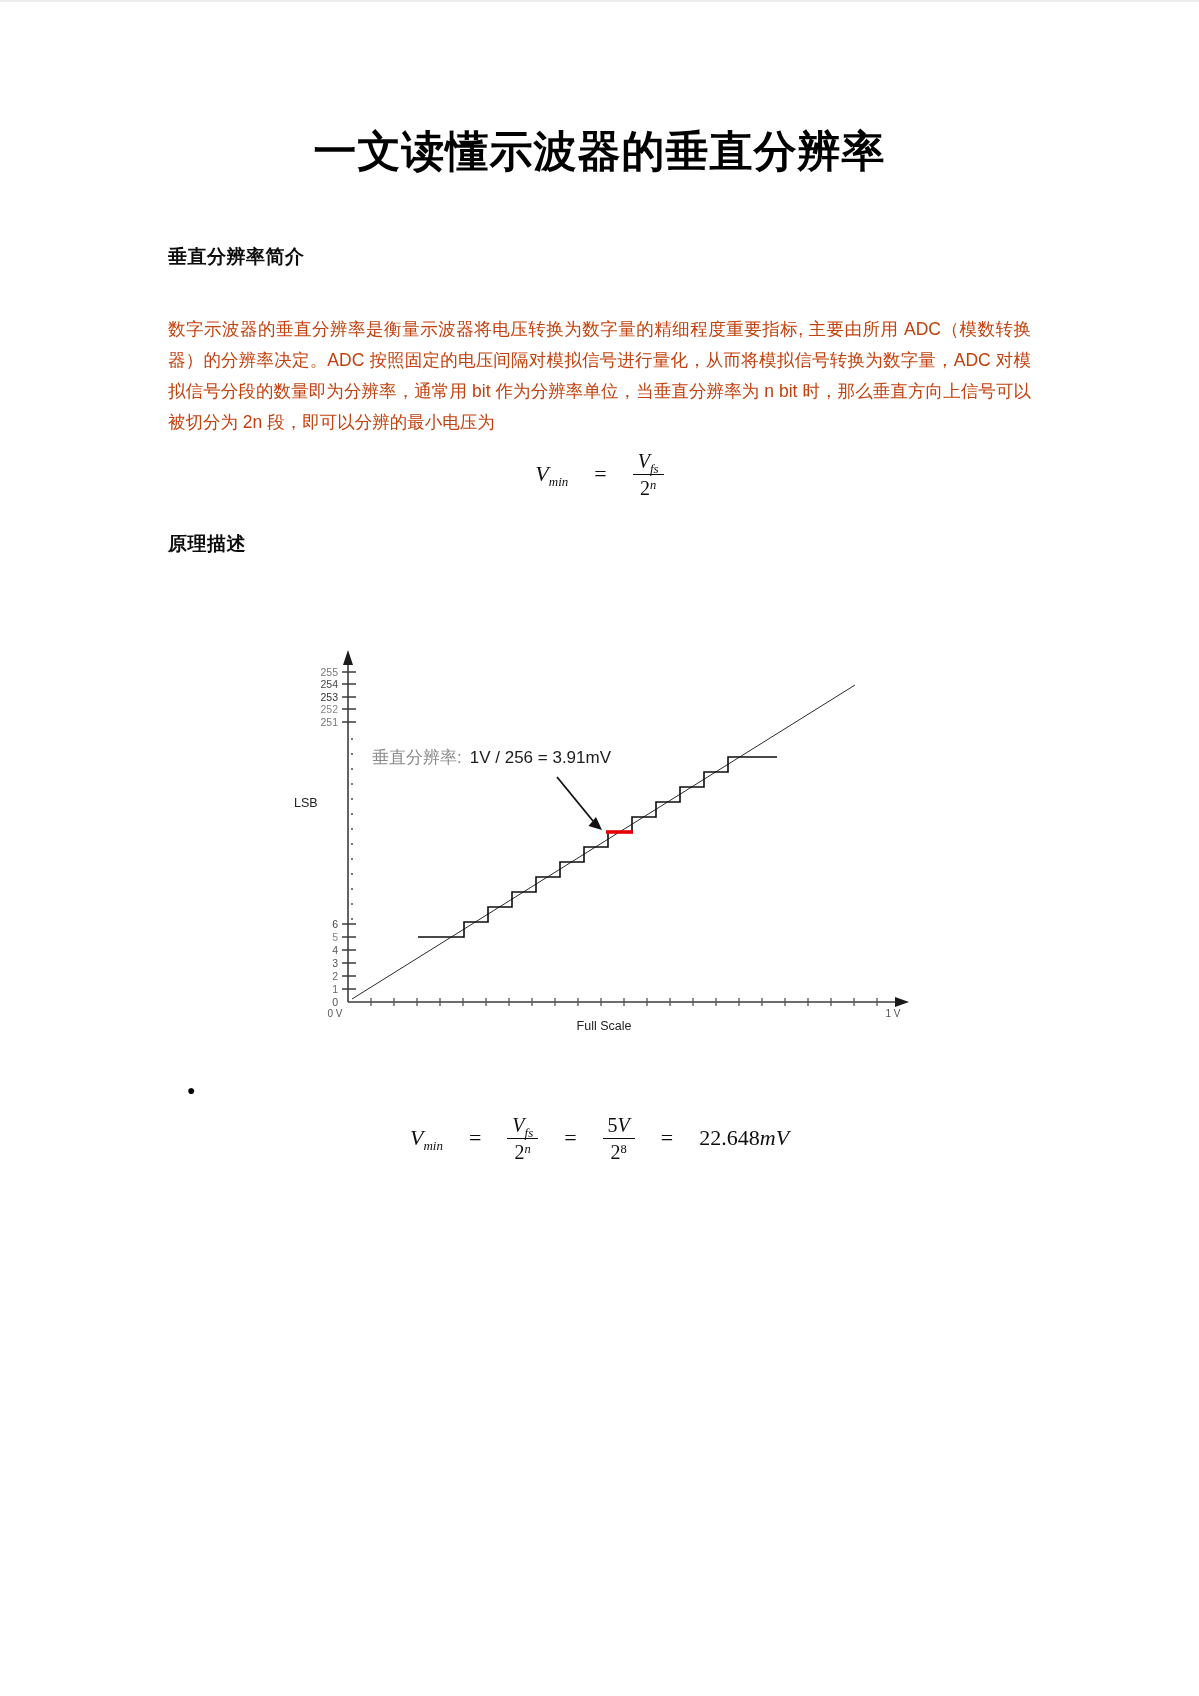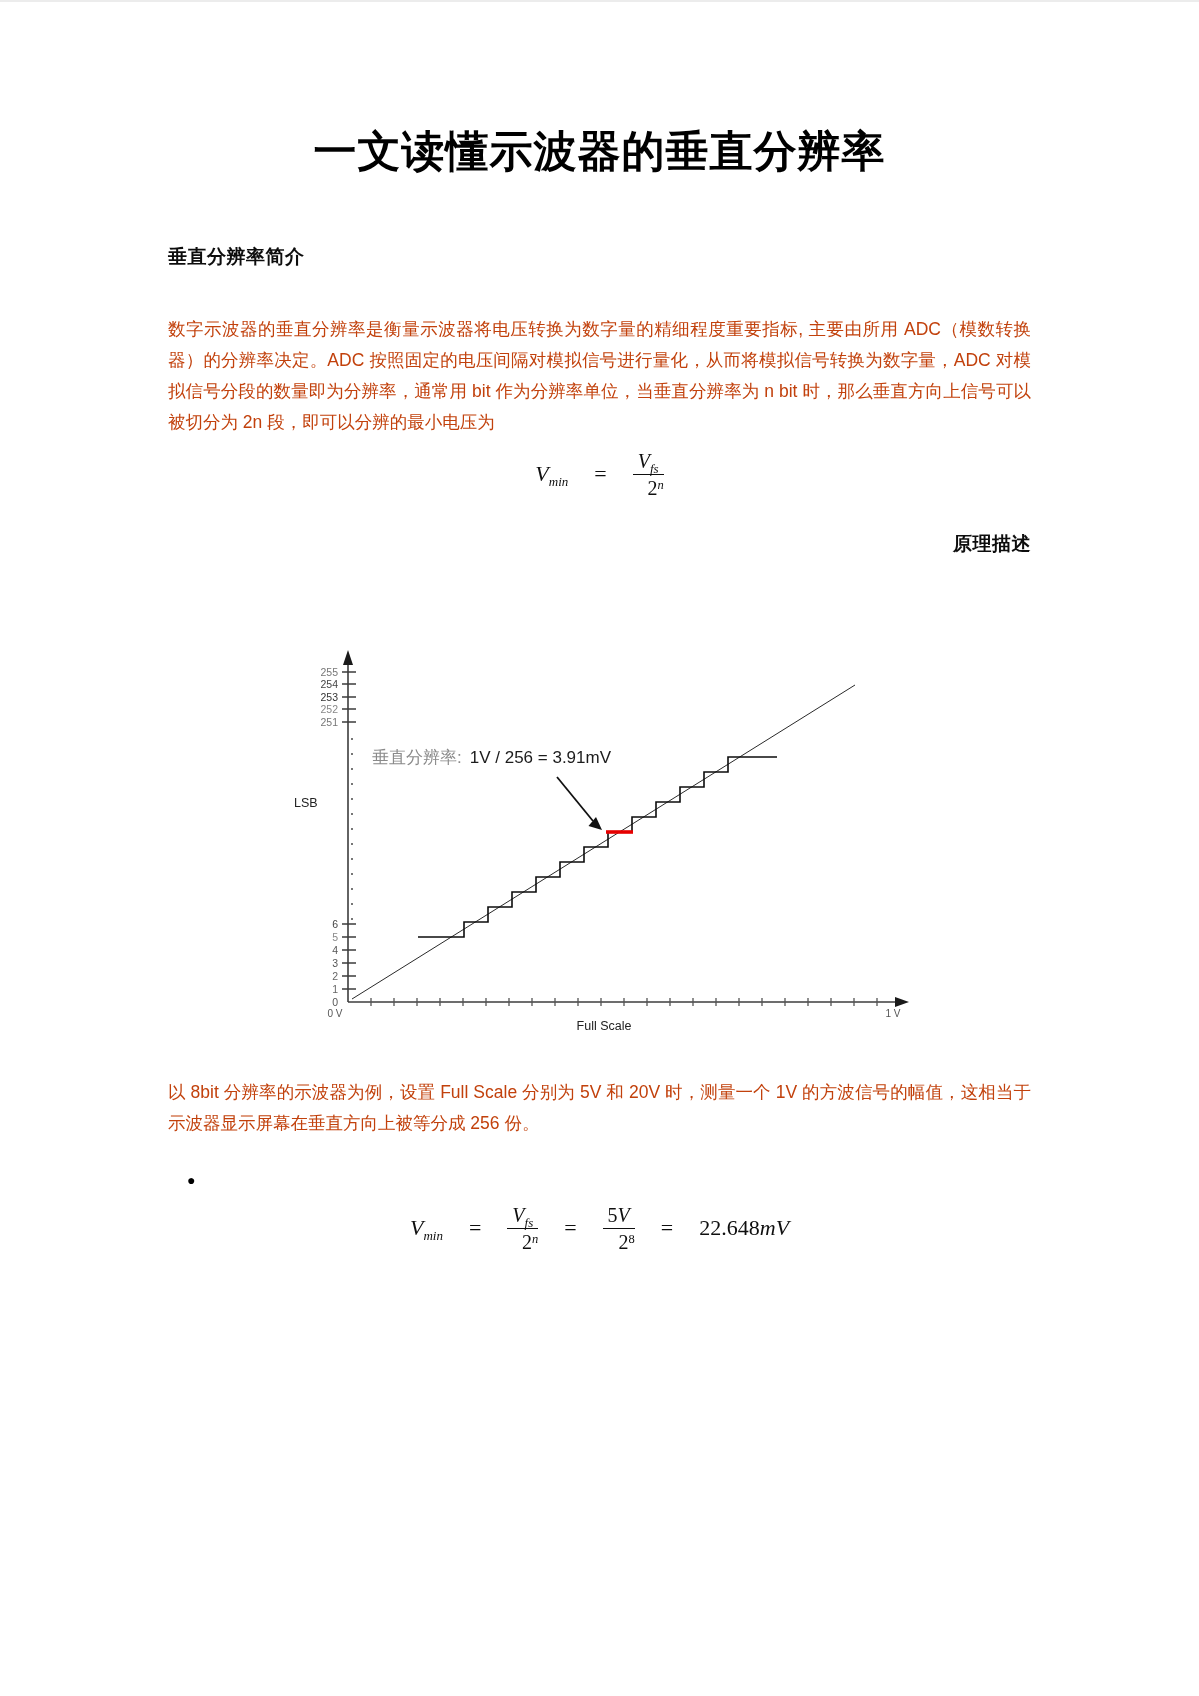--- a/index.html
+++ b/index.html
@@ -26,21 +26,21 @@
   .formula{
     display:flex;justify-content:center;align-items:center;
     font-family:Liberation Serif, serif;
     font-size:22px;color:#0f0f0f;margin-top:12px;gap:16px;
   }
   .formula .it{font-style:italic;}
   .formula .up{font-style:normal;}
   .formula sub{font-size:13px;font-style:italic;vertical-align:-5px;line-height:0;}
   .formula sup{font-size:12.5px;font-style:italic;vertical-align:6px;line-height:0;}
   .formula .eq{margin:0 10px;font-style:normal;}
-  .frac{display:inline-flex;flex-direction:column;align-items:flex-end;vertical-align:middle;}
+  .frac{display:inline-flex;flex-direction:column;align-items:center;vertical-align:middle;}
   .frac .num{padding:0 5px 2px 5px;border-bottom:1.4px solid #0f0f0f;font-size:20px;line-height:22px;}
   .frac .den{padding-top:2px;font-size:20px;line-height:22px;}
   .result{font-style:normal;}
   
   figure.chart{margin:36px 0 0 104px;padding:0;}
   .chart svg text{font-family:"Liberation Sans",sans-serif;}
   
   .bullet-row{
     display:flex;align-items:flex-start;margin:26px 0 0 19px;
     font-size:17.5px;line-height:31px;color:#2b2b2b;
@@ -61,21 +61,21 @@
 
   <div class="formula">
     <span><span class="it">V</span><sub>min</sub></span>
     <span class="eq">=</span>
     <span class="frac">
       <span class="num"><span class="it">V</span><sub>fs</sub></span>
       <span class="den"><span class="up">2</span><sup>n</sup></span>
     </span>
   </div>
 
-  <h2 class="sec" style="margin-top:28px;text-align:right;">原理描述</h2>
+  <h2 class="sec" style="margin-top:28px;">原理描述</h2>
 
 
   <figure class="chart">
     <svg width="660" height="448" viewBox="0 0 660 448">
 
       <line x1="76" y1="64" x2="76" y2="405" stroke="#3d3d3d" stroke-width="1.6"></line>
       <polygon points="76,53 71,68 81,68" fill="#1a1a1a"></polygon>
       <line x1="76" y1="405" x2="628" y2="405" stroke="#3d3d3d" stroke-width="1.6"></line>
       <polygon points="637,405 623,400 623,410" fill="#1a1a1a"></polygon>
 
@@ -111,21 +111,20 @@
       <line x1="334" y1="235" x2="361" y2="235" stroke="#e60000" stroke-width="3.6"></line>
 
       <line x1="285" y1="180" x2="321" y2="224" stroke="#111" stroke-width="1.8"></line>
       <polygon points="330,233 316.5,229 324,220" fill="#111"></polygon>
 
       <text x="100" y="166" font-size="17"><tspan fill="#8a8a8a">垂直分辨率:</tspan><tspan dx="8" fill="#1c1c1c">1V / 256 = 3.91mV</tspan></text>
     </svg>
   </figure>
 
 
-  <p class="body" style="margin-top:28px;">以 8bit 分辨率的示波器为例，设置 Full Scale 分别为 5V 和 20V 时，测量一个 1V 的方波信号的幅值，这相当于示波器显示屏幕在垂直方向上被等分成 256 份。</p>
 
   <div class="bullet-row">
     <span class="bullet-dot">●</span>
   </div>
 
   <div class="formula last">
     <span><span class="it">V</span><sub>min</sub></span>
     <span class="eq">=</span>
     <span class="frac">
       <span class="num"><span class="it">V</span><sub>fs</sub></span>

